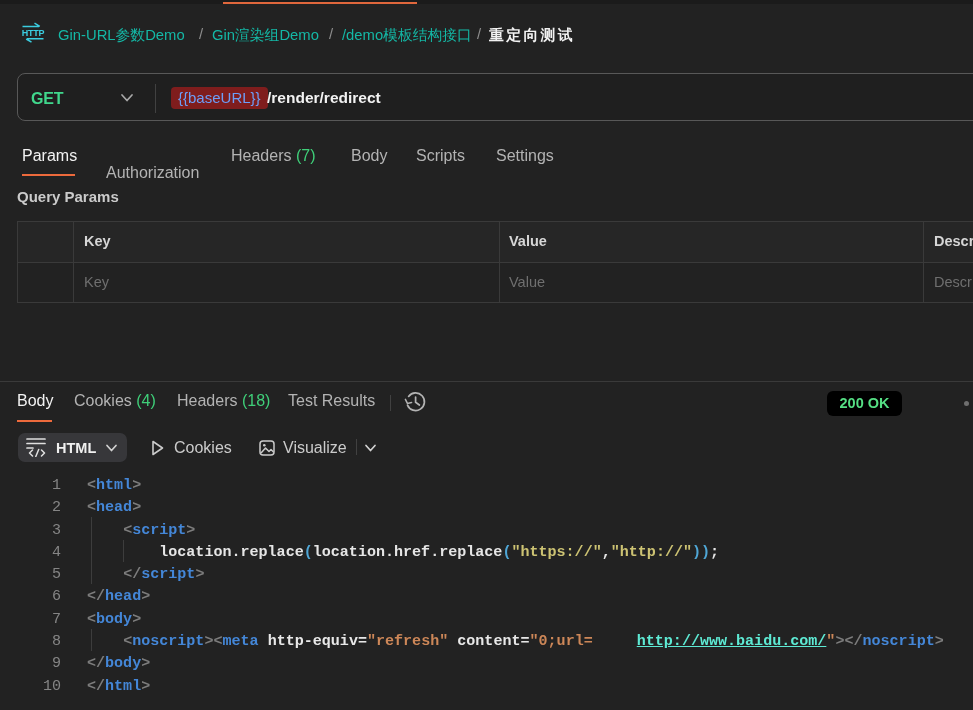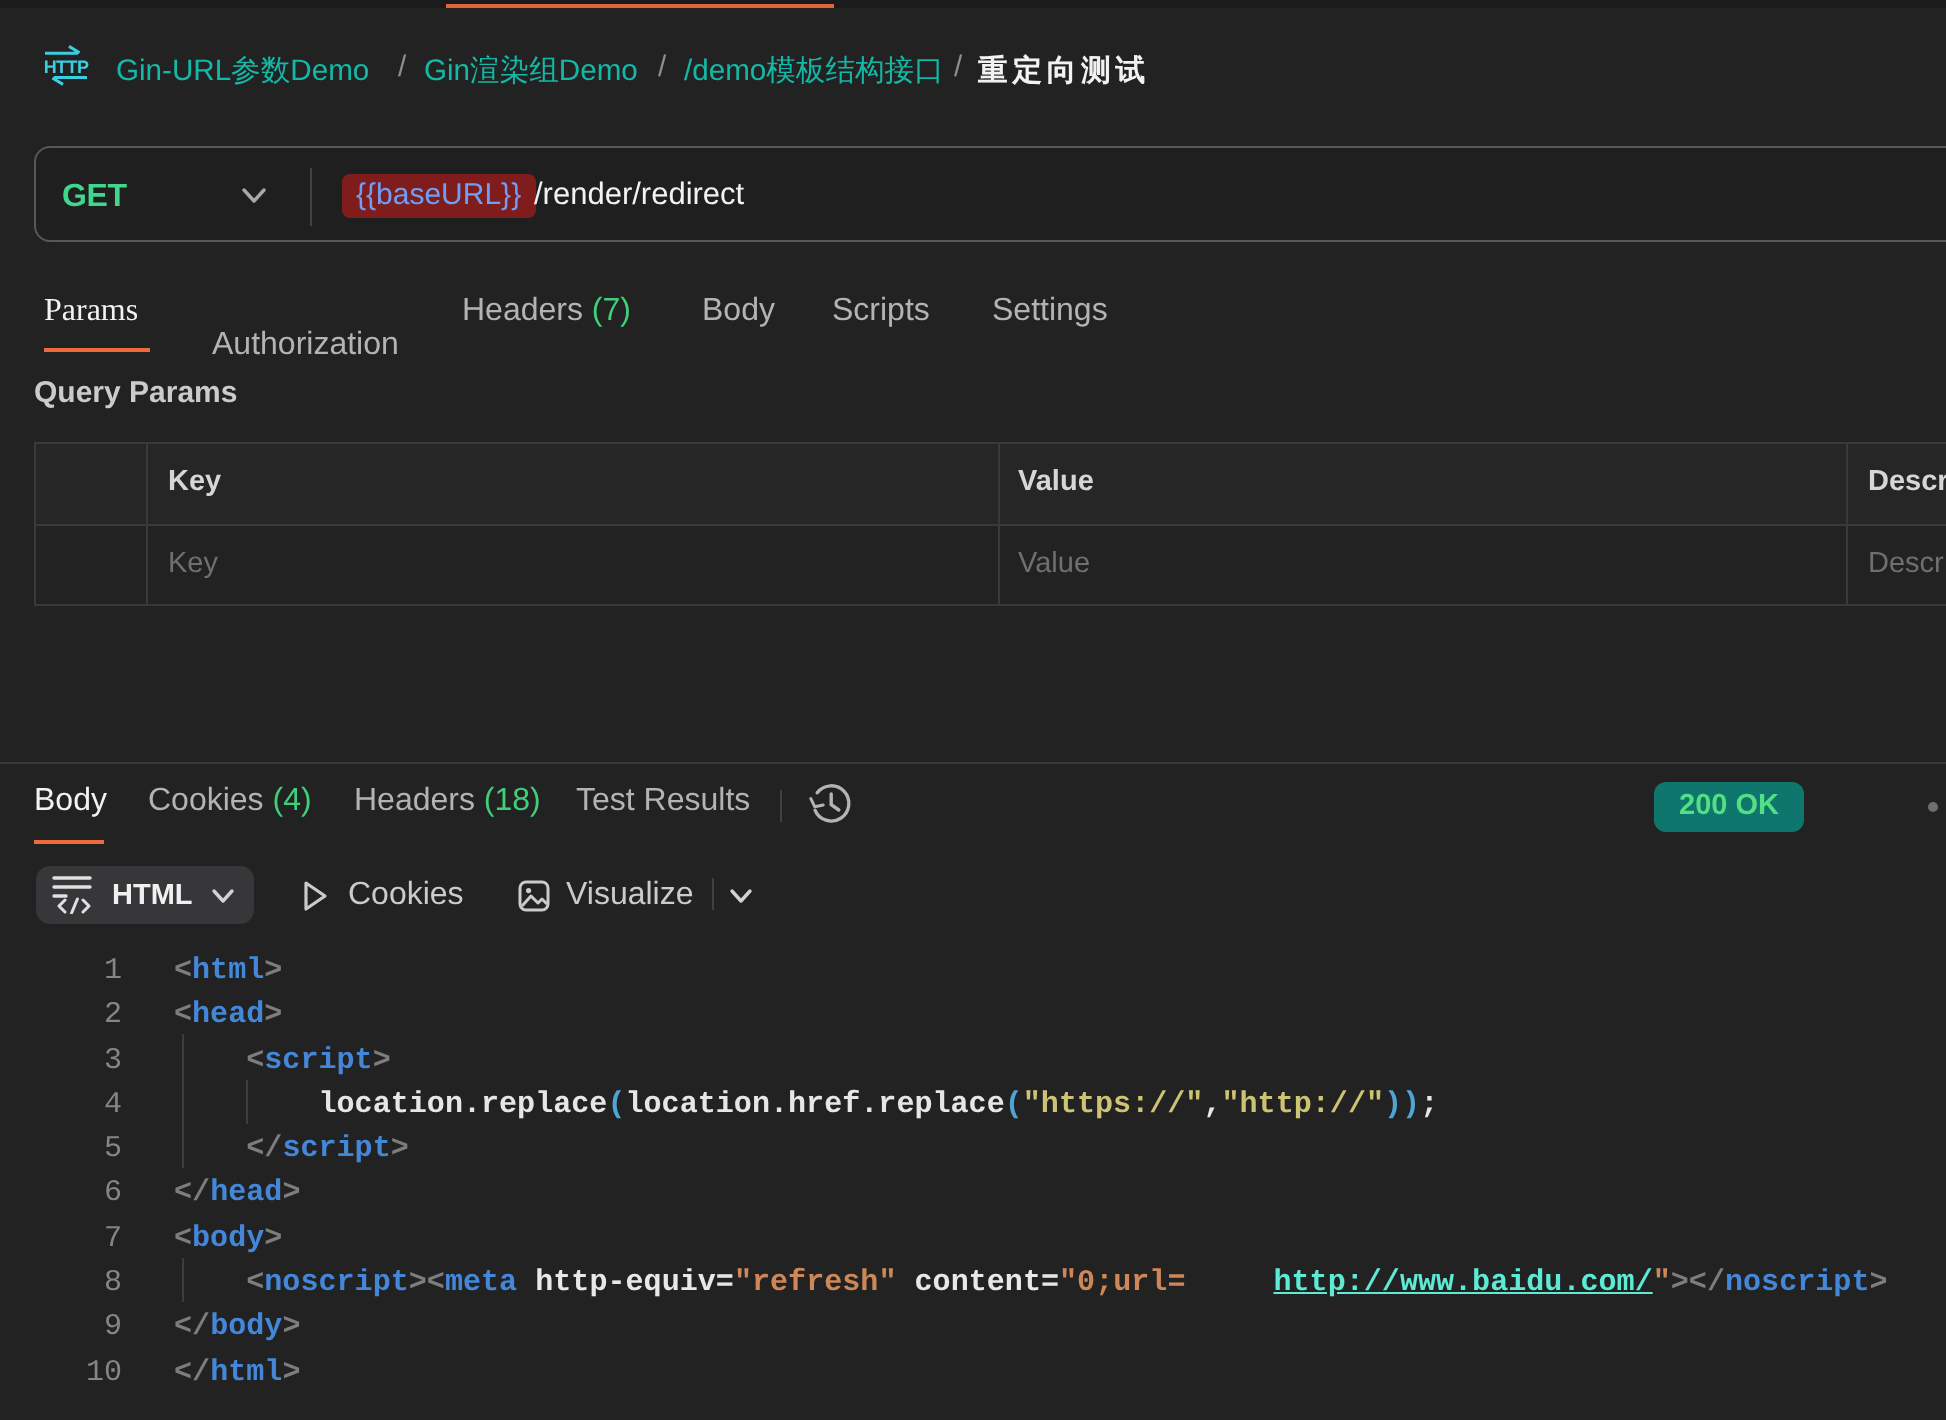--- a/index.html
+++ b/index.html
@@ -30,23 +30,23 @@
   <div class="abs bc" style="left:477px;color:#8f8f8f;">/</div>
   <div class="abs bc" style="left:489px;color:#f2f2f2;font-weight:bold;letter-spacing:2.4px;">重定向测试</div>
 
   <div class="abs" style="left:17px;top:73px;width:980px;height:48px;border:1px solid #585858;border-radius:8px;background:#1f1f1f;"></div>
   <div class="abs" style="left:31px;top:90px;font-size:16px;font-weight:bold;color:#40d78c;letter-spacing:-0.2px;">GET</div>
   <svg class="abs" style="left:120px;top:93px;" width="14" height="10" viewBox="0 0 14 10">
     <path d="M2 2 L7 7.5 L12 2" stroke="#a8a8a8" stroke-width="1.7" fill="none" stroke-linecap="round" stroke-linejoin="round"></path>
   </svg>
   <div class="abs" style="left:155px;top:84px;width:1px;height:29px;background:#414141;"></div>
   <div class="abs" style="left:171px;top:87px;height:22px;background:#7f1d1d;border-radius:4px;padding:0 7px;line-height:22px;font-size:15px;color:#6d9ef8;">{{baseURL}}</div>
-  <div class="abs" style="left:267px;top:89px;font-size:15.5px;font-weight:400;color:#f2f2f2;">/render/redirect</div>
+  <div class="abs" style="left:267px;top:89px;font-size:15.5px;font-weight:700;color:#f2f2f2;">/render/redirect</div>
 
-  <div class="abs" style="left:22px;top:147px;font-size:16px;color:#f2f2f2;font-weight:500;font-family:Liberation Serif, serif;">Params</div>
+  <div class="abs" style="left:22px;top:147px;font-size:16px;color:#f2f2f2;font-weight:500;">Params</div>
   <div class="abs" style="left:22px;top:174px;width:53px;height:2px;background:#ed6a3c;"></div>
   <div class="abs" style="left:106px;top:147px;font-size:16px;color:#b3b3b3;margin-top:17px;">Authorization</div>
   <div class="abs" style="left:231px;top:147px;font-size:16px;color:#b3b3b3;">Headers <span style="color:#3fcf79;">(7)</span></div>
   <div class="abs" style="left:351px;top:147px;font-size:16px;color:#b3b3b3;">Body</div>
   <div class="abs" style="left:416px;top:147px;font-size:16px;color:#b3b3b3;">Scripts</div>
   <div class="abs" style="left:496px;top:147px;font-size:16px;color:#b3b3b3;">Settings</div>
 
   <div class="abs" style="left:17px;top:188px;font-size:15px;font-weight:bold;color:#cbcbcb;">Query Params</div>
 
   <div class="abs" style="left:17px;top:221px;width:956px;height:41px;background:#262626;"></div>
@@ -70,21 +70,21 @@
   <div class="abs" style="left:177px;top:392px;font-size:16px;color:#b3b3b3;">Headers <span style="color:#3fcf79;">(18)</span></div>
   <div class="abs" style="left:288px;top:392px;font-size:16px;color:#b3b3b3;">Test Results</div>
   <div class="abs" style="left:390px;top:395px;width:1px;height:16px;background:#414141;"></div>
   <svg class="abs" style="left:404px;top:391px;" width="23" height="23" viewBox="0 0 23 23">
     <g stroke="#b3b3b3" stroke-width="1.7" fill="none" stroke-linecap="round">
       <path d="M4.6 5.4 A 8.8 8.8 0 1 1 3.5 14.1"></path>
       <path d="M1.4 8.3 L3.4 12.4 L7.6 11.5" stroke-linejoin="round" stroke-width="1.5"></path>
       <path d="M11.6 6.0 L11.6 11.3 L15.4 14.0"></path>
     </g>
   </svg>
-  <div class="abs" style="left:827px;top:391px;width:75px;height:25px;background:#0f766e;border-radius:6px;text-align:center;line-height:25px;font-size:14.5px;font-weight:bold;color:#55df84;">200 OK</div>
+  <div class="abs" style="left:827px;top:391px;width:75px;height:25px;background:#000000;border-radius:6px;text-align:center;line-height:25px;font-size:14.5px;font-weight:bold;color:#55df84;">200 OK</div>
   <div class="abs" style="left:964px;top:401px;width:5px;height:5px;border-radius:50%;background:#6f6f6f;"></div>
 
   <div class="abs" style="left:18px;top:433px;width:109px;height:29px;background:#37373a;border-radius:7px;"></div>
   <svg class="abs" style="left:26px;top:437px;" width="22" height="20" viewBox="0 0 22 20">
     <g stroke="#e0e0e0" stroke-width="1.7" fill="none" stroke-linecap="round">
       <path d="M1 2 L19 2"></path>
       <path d="M1 6.5 L19 6.5"></path>
       <path d="M1 11 L7 11"></path>
       <path d="M6.5 13 L3.5 16 L6.5 19" stroke-width="1.5" stroke-linejoin="round"></path>
       <path d="M15.5 13 L18.5 16 L15.5 19" stroke-width="1.5" stroke-linejoin="round"></path>

